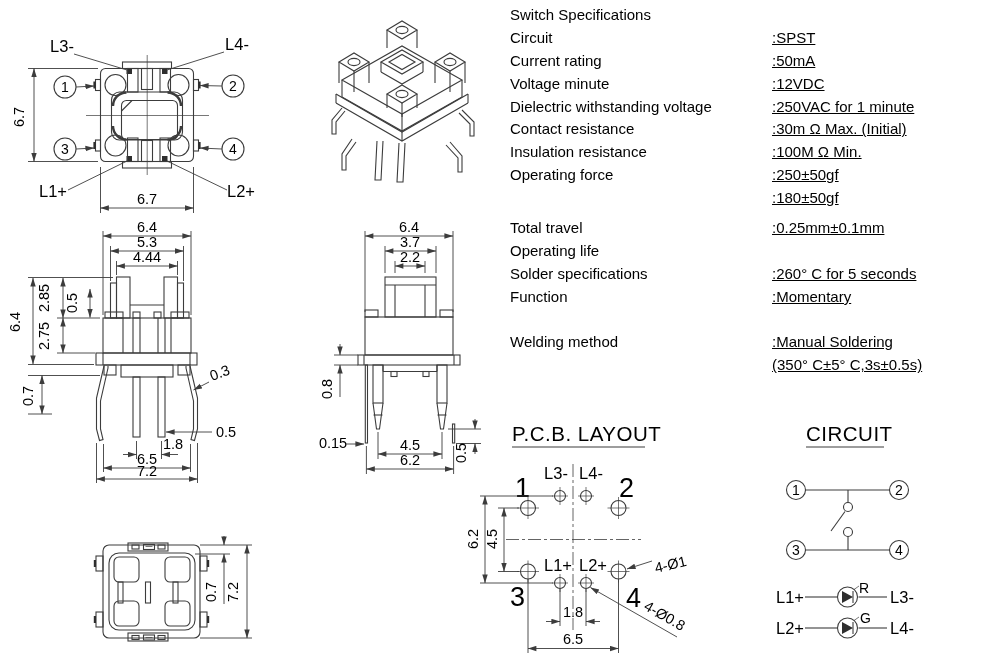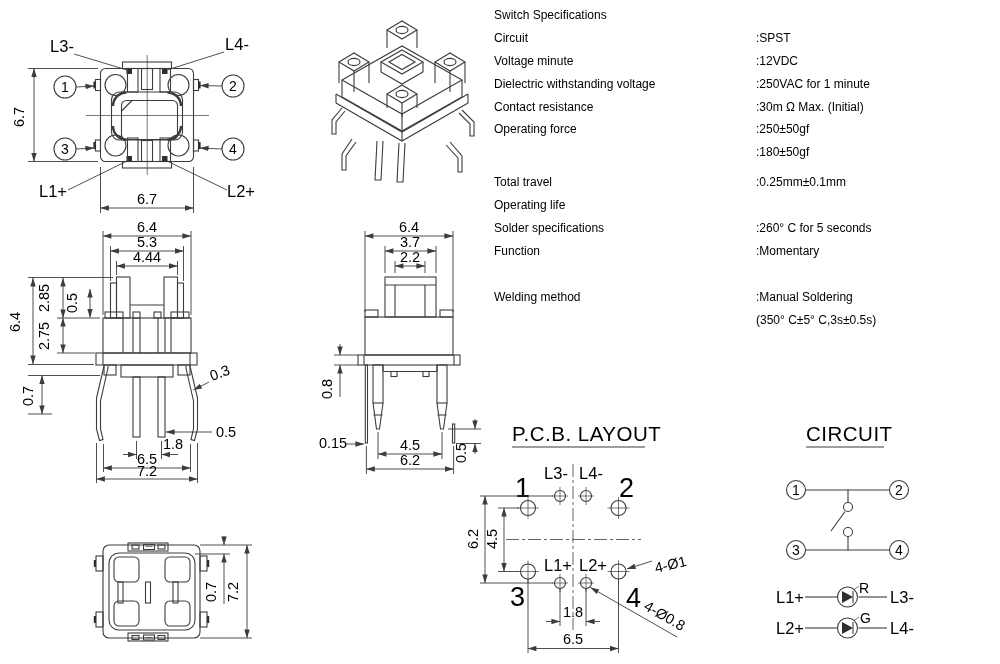--- a/index.html
+++ b/index.html
@@ -13,24 +13,24 @@
   .dim{fill:none;stroke:#3c3c3c;stroke-width:0.9;}
   .arc{fill:none;stroke:#3c3c3c;stroke-width:2.4;}
   .cl{fill:none;stroke:#3c3c3c;stroke-width:0.8;stroke-dasharray:13 3 3 3;}
   .t{font-size:14.5px;}
   .lbl{font-size:16.5px;}
   .pin{font-size:14px;}
   .big{font-size:27px;}
   .ttl{font-size:20.5px;letter-spacing:0.5px;}
   .mid{text-anchor:middle;}
   
-  #specs{position:absolute;left:494px;top:4px;width:488px;font-size:12px;line-height:22.9px;}
+  #specs{position:absolute;left:510px;top:4px;width:488px;font-size:15px;line-height:22.9px;}
   #specs .srow{position:relative;height:22.9px;white-space:nowrap;}
   #specs .gap{margin-top:7px;}
-  #specs .val{position:absolute;left:262px;top:0;}
+  #specs .val{position:absolute;left:262px;top:0;text-decoration:underline;}
 </style>
 </head>
 <body>
 
 <div id="canvas">
 
   <svg style="left:0;top:0" width="300" height="225" viewBox="0 0 300 225">
     <defs>
       <marker id="aE" markerUnits="userSpaceOnUse" markerWidth="10" markerHeight="7" refX="8.6" refY="3" orient="auto">
           <path d="M0,0.3 L8.8,3 L0,5.7 Z" fill="#3c3c3c"></path>
@@ -156,23 +156,25 @@
       <path d="M352,139 L342,154 L342,170 L346,170 L346,156 L356,142"></path>
       <path d="M450,142 L462,156 L462,172 L458,172 L458,158 L446,145"></path>
       <path d="M462,110 L474,122 L474,136 L470,136 L470,124 L459,113"></path>
       <path d="M342,108 L332,120 L332,134 L336,134 L336,122 L345,111"></path>
     </g>
   </svg>
 
   <div id="specs">
     <div class="srow">Switch Specifications</div>
     <div class="srow"><span>Circuit</span><span class="val">:SPST</span></div>
+    <div class="srow"><span>Current rating</span><span class="val">:50mA</span></div>
     <div class="srow"><span>Voltage minute</span><span class="val">:12VDC</span></div>
     <div class="srow"><span>Dielectric withstanding voltage</span><span class="val">:250VAC for 1 minute</span></div>
     <div class="srow"><span>Contact resistance</span><span class="val">:30m Ω   Max. (Initial)</span></div>
+    <div class="srow"><span>Insulation resistance</span><span class="val">:100M Ω   Min.</span></div>
     <div class="srow"><span>Operating force</span><span class="val">:250±50gf</span></div>
     <div class="srow"><span></span><span class="val">:180±50gf</span></div>
     <div class="srow gap"><span>Total travel</span><span class="val">:0.25mm±0.1mm</span></div>
     <div class="srow"><span>Operating life</span></div>
     <div class="srow"><span>Solder specifications</span><span class="val">:260° C for 5 seconds</span></div>
     <div class="srow"><span>Function</span><span class="val">:Momentary</span></div>
     <div class="srow"></div>
     <div class="srow"><span>Welding method</span><span class="val">:Manual Soldering</span></div>
     <div class="srow"><span></span><span class="val">(350° C±5° C,3s±0.5s)</span></div>
   </div>

